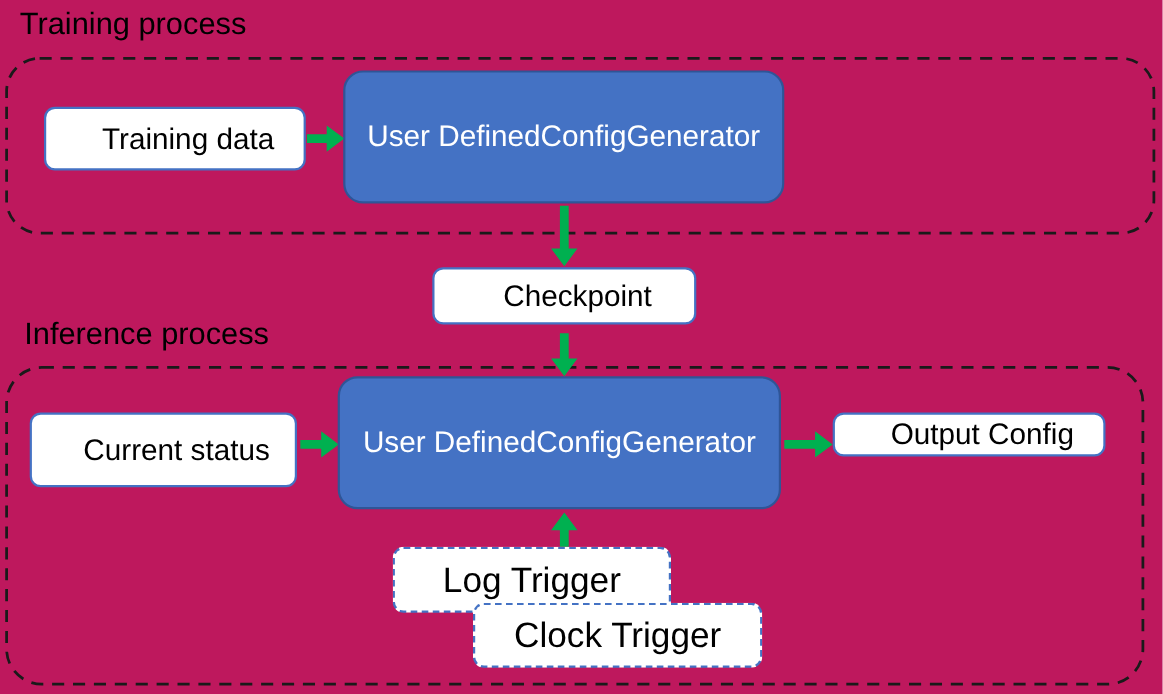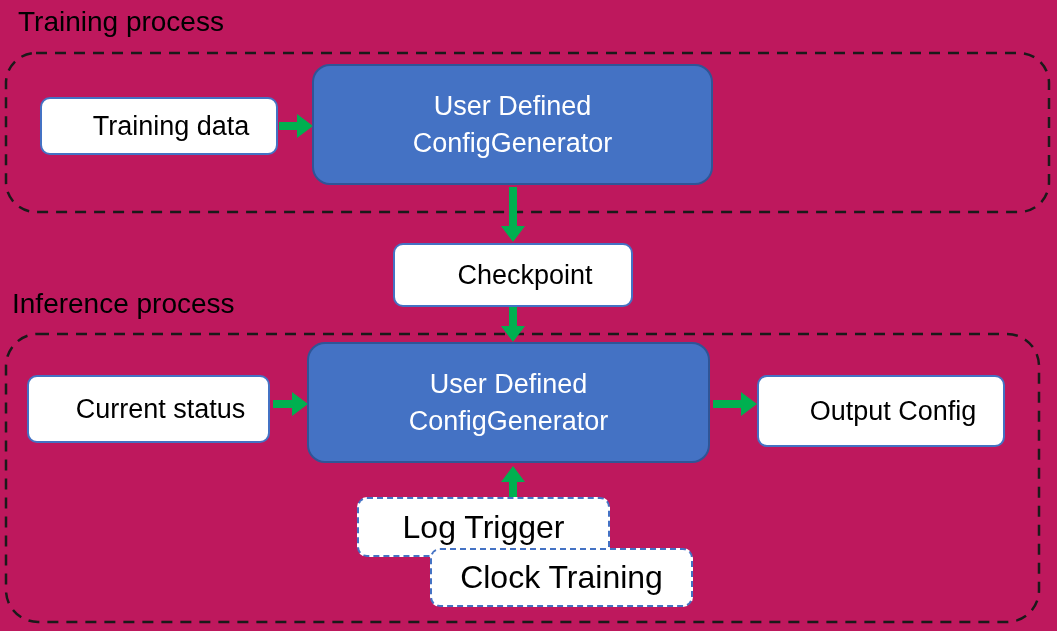--- a/index.html
+++ b/index.html
@@ -57,21 +57,20 @@
     font-size:32px;
     color:var(--text-dark);
     white-space:nowrap;
   }
   .blue-box{
     position:absolute;
     background:var(--node-fill-blue);
     border:2.5px solid var(--node-border-dark-blue);
     border-radius:18px;
     display:flex;
-    flex-direction:column;
     align-items:center;
     justify-content:center;
     font-size:27px;
     line-height:37px;
     color:var(--text-on-blue);
     text-align:center;
   }
   .dashed-rect{fill:none;stroke:var(--container-dash-black);stroke-width:2.5;stroke-dasharray:11 8;}
   .green-arrow{fill:var(--arrow-green);stroke:none;}
 </style>
@@ -93,49 +92,49 @@
     <path class="green-arrow" d="M509 303 L509 326 L501 326 L513 342 L525 326 L517 326 L517 303 Z"></path>
 
     <path class="green-arrow" d="M273 400 L292 400 L292 392 L308 404 L292 416 L292 408 L273 408 Z"></path>
 
     <path class="green-arrow" d="M713 400 L741 400 L741 392 L757 404 L741 416 L741 408 L713 408 Z"></path>
 
     <path class="green-arrow" d="M509 497 L509 482 L501 482 L513 466 L525 482 L517 482 L517 497 Z"></path>
   </svg>
 
   <div class="section-label" style="left:18px; top:6px;">Training process</div>
-  <div class="section-label" style="left:12px; top:288px;">Inference process</div>
+  <div class="section-label" style="left:22px; top:288px;">Inference process</div>
 
   <div class="light-box" style="left:40px; top:97px; width:238px; height:58px;">
     <span>Training data</span>
   </div>
 
   <div class="blue-box" style="left:312px; top:64px; width:401px; height:121px;">
     <span>User Defined</span>
     <span>ConfigGenerator</span>
   </div>
 
-  <div class="light-box" style="left:393px; top:243px; width:240px; height:64px;">
+  <div class="light-box" style="left:393px; top:243px; width:240px; height:52px;">
     <span>Checkpoint</span>
   </div>
 
   <div class="light-box" style="left:27px; top:375px; width:243px; height:68px;">
     <span>Current status</span>
   </div>
 
   <div class="blue-box" style="left:307px; top:342px; width:403px; height:121px;">
     <span>User Defined</span>
     <span>ConfigGenerator</span>
   </div>
 
-  <div class="light-box" style="left:757px; top:375px; width:248px; height:72px;">
+  <div class="light-box" style="left:757px; top:375px; width:248px; height:40px;">
     <span>Output Config</span>
   </div>
 
   <div class="trigger-box" style="left:357px; top:497px; width:253px; height:60px; z-index:1;">
     <span>Log Trigger</span>
   </div>
 
   <div class="trigger-box" style="left:430px; top:548px; width:263px; height:59px; z-index:2;">
-    <span>Clock Training</span>
+    <span>Clock Trigger</span>
   </div>
 
 </div>
 
 </body></html>

